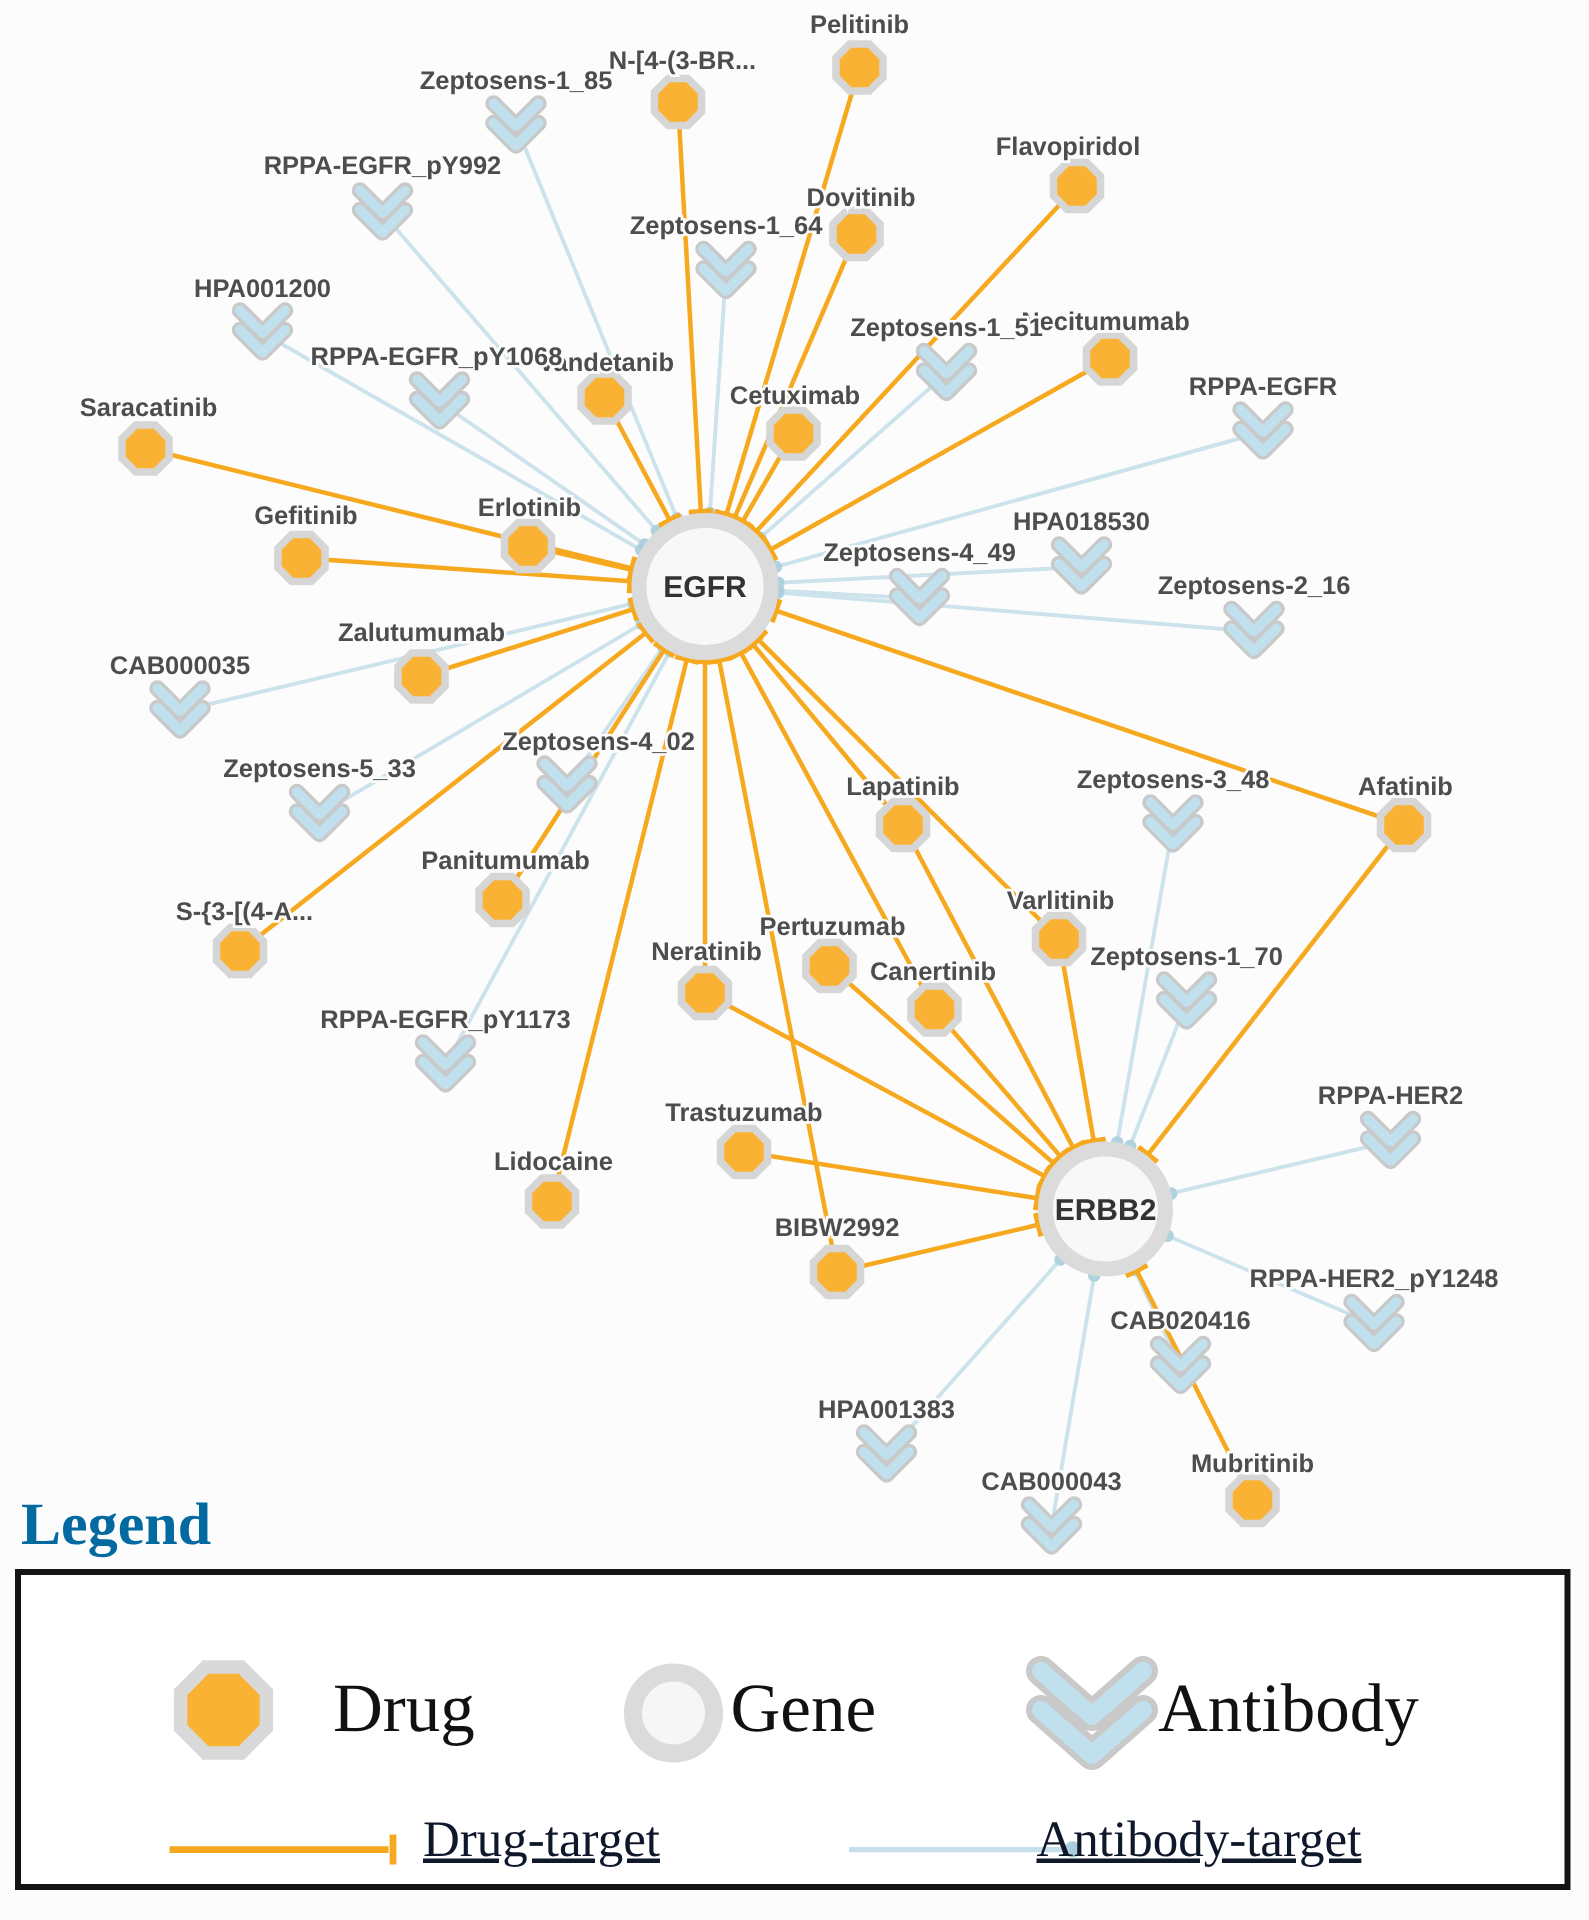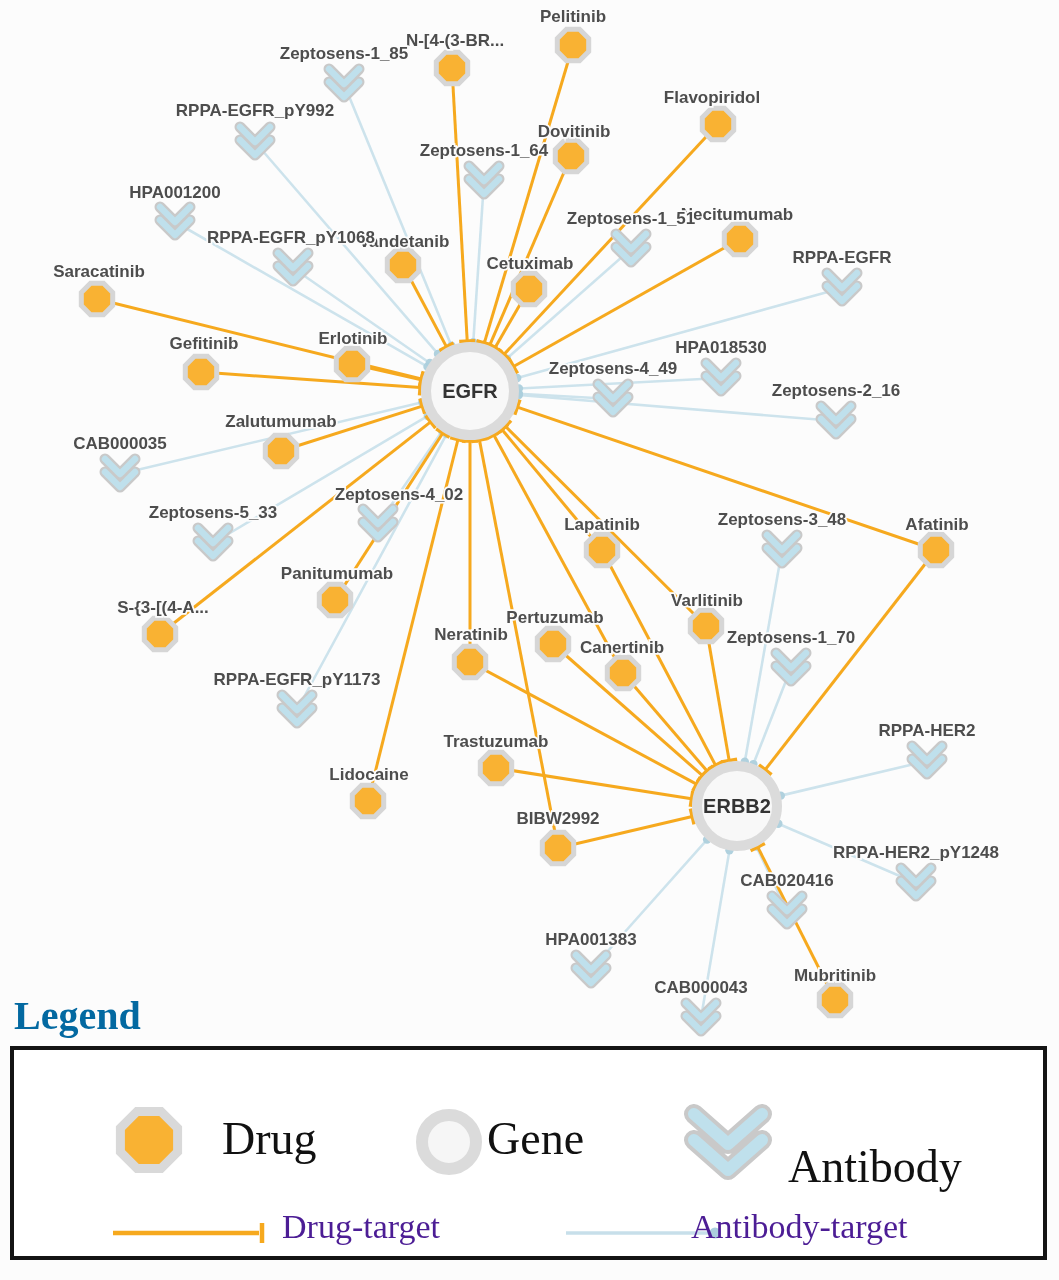--- a/index.html
+++ b/index.html
@@ -16,21 +16,21 @@
   .node-label{font:bold 17px "Liberation Sans",sans-serif;fill:var(--label-color,#4d4d4d);
               stroke:#fcfcfc;stroke-width:3.5px;paint-order:stroke;text-anchor:middle;}
   .gene-label{font:bold 20px "Liberation Sans",sans-serif;fill:#333;text-anchor:middle;
               stroke:#f8f8f8;stroke-width:2px;paint-order:stroke;}
 
   .legend-heading{position:absolute;left:14px;top:992px;font:bold 40px "Liberation Serif",serif;color:#0369a1;}
   .legend-box{position:absolute;left:10px;top:1046px;width:1037px;height:214px;border:4px solid #141414;
               background:#ffffff;box-sizing:border-box;}
   .legend-box .abs{position:absolute;}
   .legend-node-label{font:400 46px "Liberation Serif",serif;color:#111;}
-  .legend-edge-label{font:400 34px "Liberation Serif",serif;color:#4c1d95;}
+  .legend-edge-label{font:400 34px "Liberation Serif",serif;color:#0f172a;text-decoration:underline;}
 </style>
 </head>
 <body>
 
 <div id="page">
 
   <svg id="network-svg" viewBox="0 0 1059 1280">
     <defs>
       <marker id="tee" markerUnits="userSpaceOnUse" markerWidth="8" markerHeight="20" refX="3" refY="10" orient="auto">
         <path d="M3,2 L3,18" stroke="#F6A91E" stroke-width="3.5" fill="none"></path>
@@ -263,21 +263,21 @@
 
     <svg class="abs" style="left:395px;top:52px;" width="80" height="80">
       <circle cx="40" cy="40" r="27" fill="#F6F6F6" stroke="#DBDBDB" stroke-width="12"></circle>
     </svg>
     <span class="abs legend-node-label" style="left:473px;top:62px;text-align:right;">Gene</span>
 
     <svg class="abs" style="left:668px;top:48px;" width="92" height="86">
       <path d="M12,16 L46,46 L80,16 M12,42 L46,72 L80,42" stroke="#C9C9C9" stroke-width="20" fill="none" stroke-linecap="round" stroke-linejoin="round"></path>
       <path d="M12,16 L46,46 L80,16 M12,42 L46,72 L80,42" stroke="#BFE0EC" stroke-width="12" fill="none" stroke-linecap="round" stroke-linejoin="round"></path>
     </svg>
-    <span class="abs legend-node-label" style="left:774px;top:62px;margin-top:28px;">Antibody</span>
+    <span class="abs legend-node-label" style="left:758px;top:62px;">Antibody</span>
 
     <svg class="abs" style="left:95px;top:170px;" width="170" height="26">
       <line x1="4" y1="13" x2="150" y2="13" stroke="#F6A91E" stroke-width="4.5"></line>
       <line x1="153" y1="3" x2="153" y2="23" stroke="#F6A91E" stroke-width="4.5"></line>
     </svg>
     <span class="abs legend-edge-label" style="left:268px;top:158px;">Drug-target</span>
 
     <svg class="abs" style="left:548px;top:170px;" width="170" height="26">
       <line x1="4" y1="13" x2="146" y2="13" stroke="#C7DFEA" stroke-width="3.5"></line>
       <circle cx="153" cy="13" r="5.5" fill="#ABCEDD"></circle>

